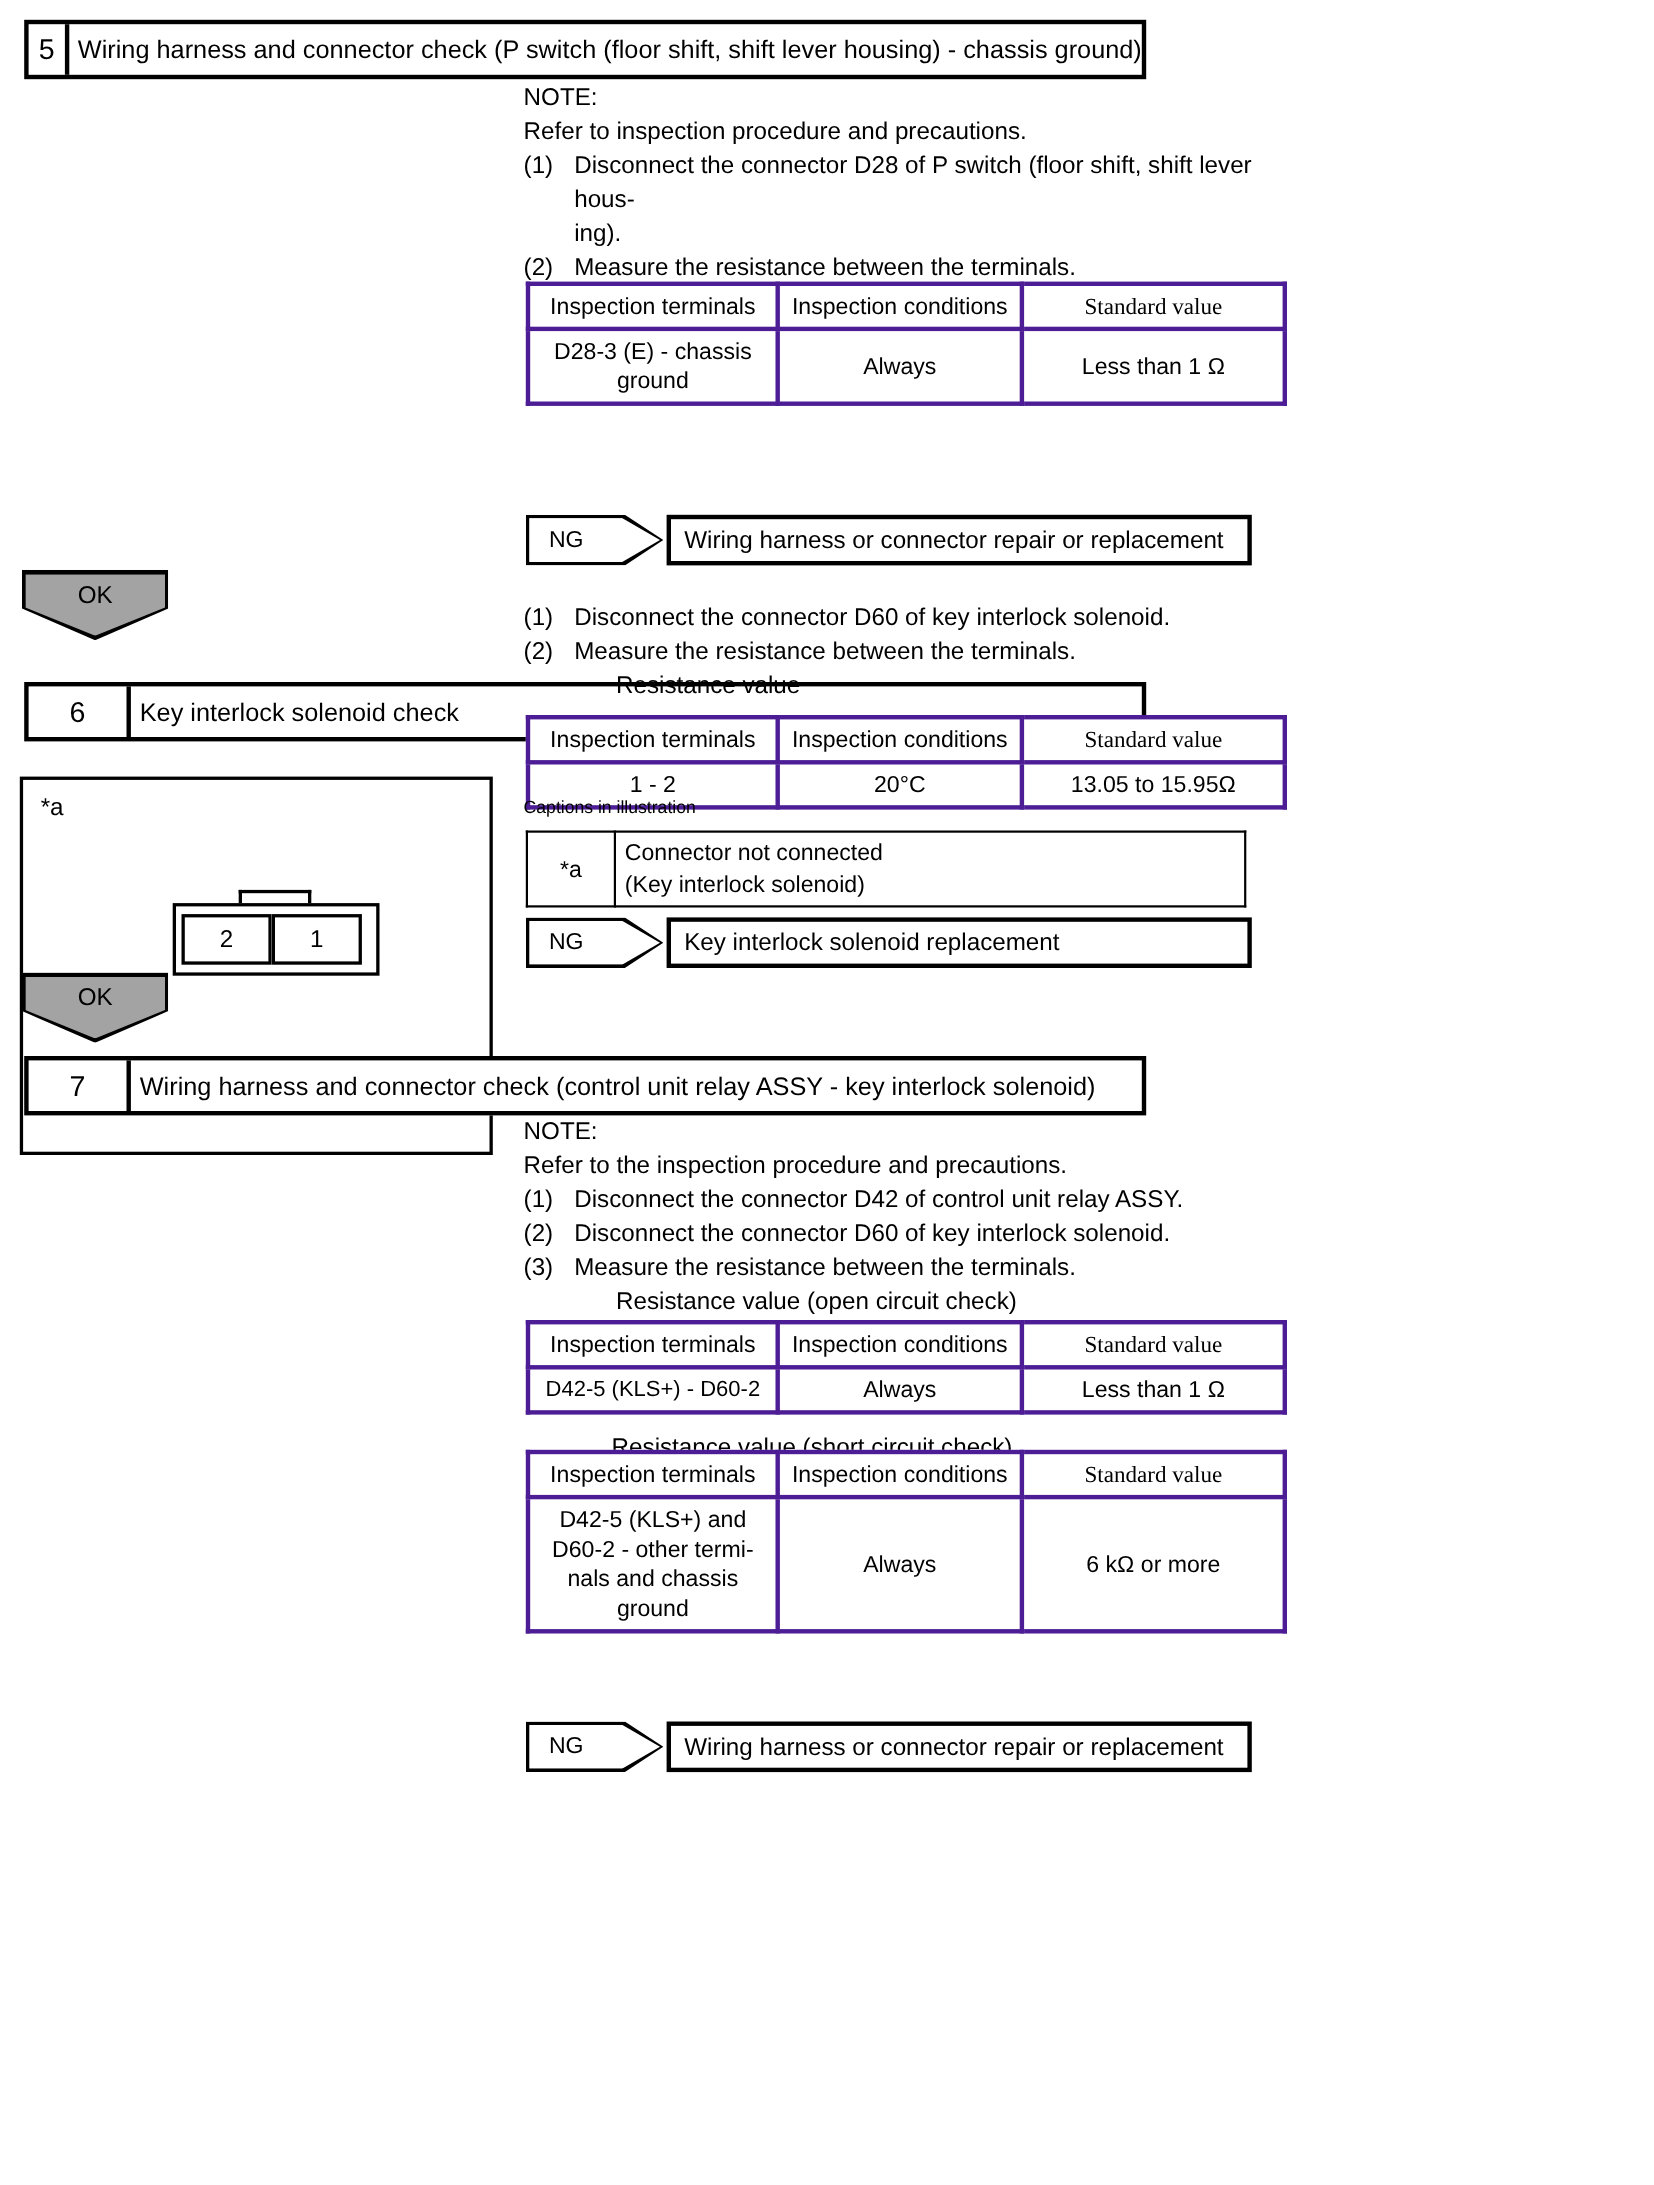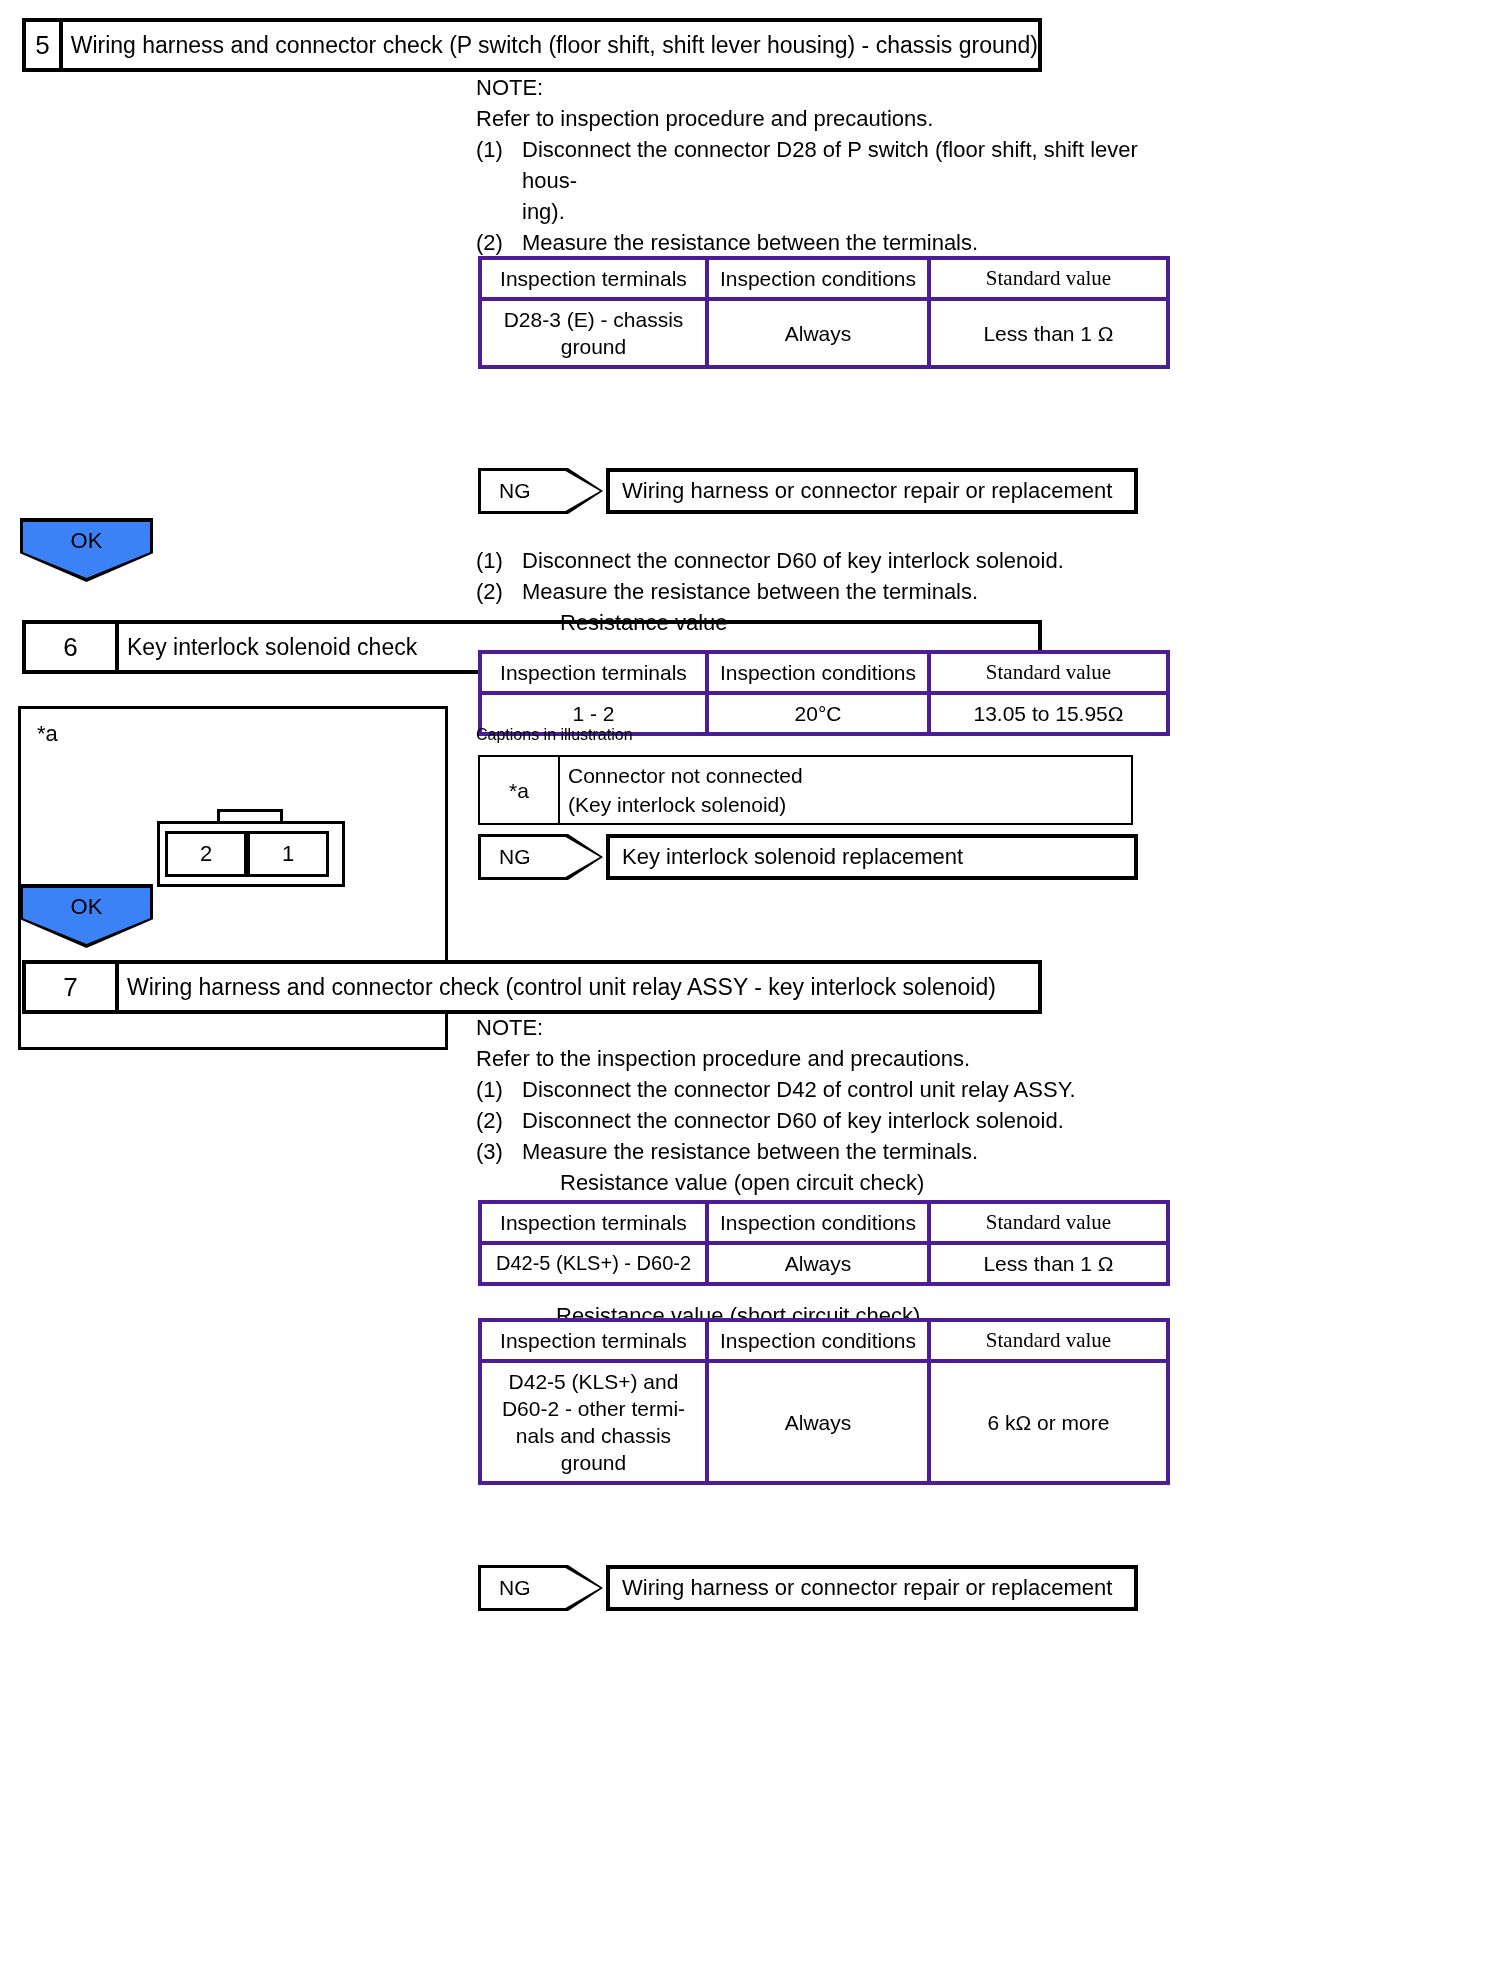--- a/index.html
+++ b/index.html
@@ -184,21 +184,21 @@
     left: 0; top: 0;
     width: 133px; height: 64px;
     background: #000;
     -webkit-clip-path: polygon(0 0, 100% 0, 100% 55%, 50% 100%, 0 55%);
     clip-path: polygon(0 0, 100% 0, 100% 55%, 50% 100%, 0 55%);
   }
   .ok-arrow .okinner {
     position: absolute;
     left: 3px; top: 4px;
     width: 127px; height: 56px;
-    background: #3b82f6;
+    background: #a3a3a3;
     -webkit-clip-path: polygon(0 0, 100% 0, 100% 54%, 50% 100%, 0 54%);
     clip-path: polygon(0 0, 100% 0, 100% 54%, 50% 100%, 0 54%);
     display: flex;
     align-items: flex-start;
     justify-content: center;
     padding-top: 6px;
     box-sizing: border-box;
     font-size: 22px;
   }
 

